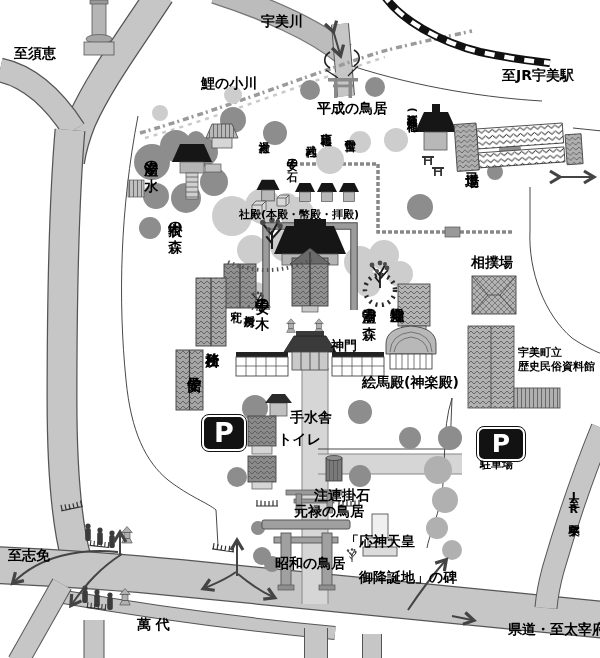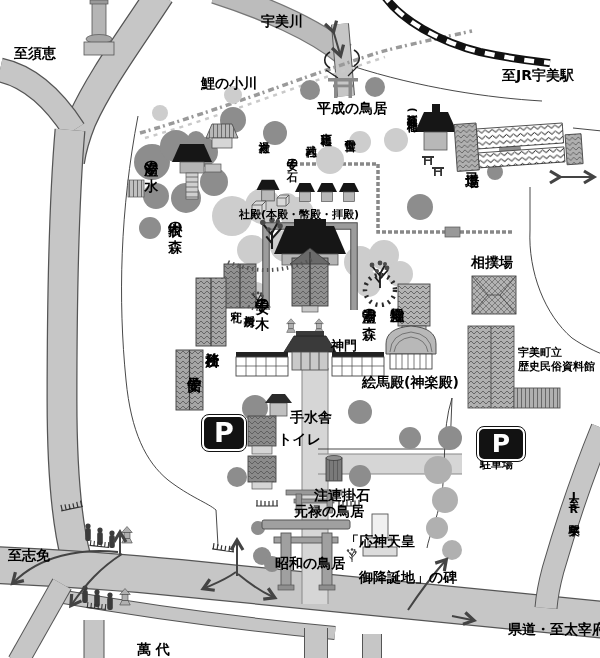--- a/index.html
+++ b/index.html
@@ -459,20 +459,20 @@
 <div class="lb" style="left:362px;top:375px;">絵馬殿(神楽殿)</div>
 <div class="lb" style="left:290px;top:410px;">手水舎</div>
 <div class="lb" style="left:278px;top:432px;">トイレ</div>
 <div class="lb" style="left:314px;top:480px;margin-top:8px;">注連掛石</div>
 <div class="lb" style="left:274px;top:504px;margin-left:20px;">元禄の鳥居</div>
 <div class="lb" style="left:275px;top:556px;">昭和の鳥居</div>
 <div class="lb" style="left:345px;top:526px;margin-top:8px;">「応神天皇</div>
 <div class="lb" style="left:352px;top:570px;margin-left:7px;">御降誕地」の碑</div>
 <div class="lb s11" style="left:480px;top:459px;">駐車場</div>
 <div class="lb" style="left:8px;top:548px;">至志免</div>
-<div class="lb" style="left:137px;top:642px;">萬 代</div>
+<div class="lb" style="left:137px;top:617px;">萬 代</div>
 <div class="lb vu s11" style="left:567px;top:490px;">至JR宇美駅</div>
 <div class="lb" style="left:508px;top:622px;">県道・至太宰府</div>
 
 <div class="psign p1">P</div>
 <div class="psign p2">P</div>
 
 </div>
 
 </body></html>

